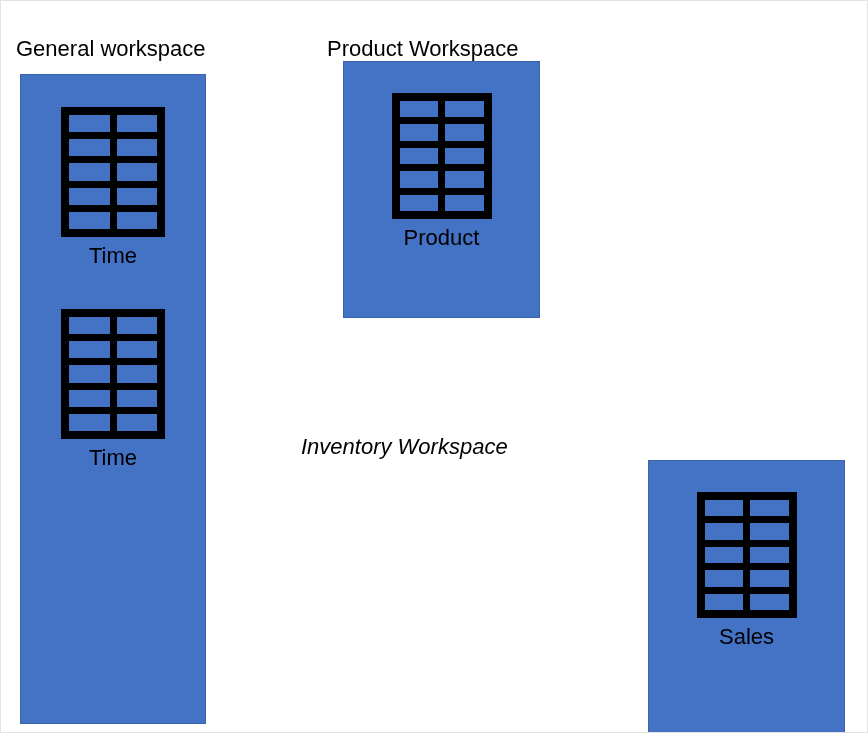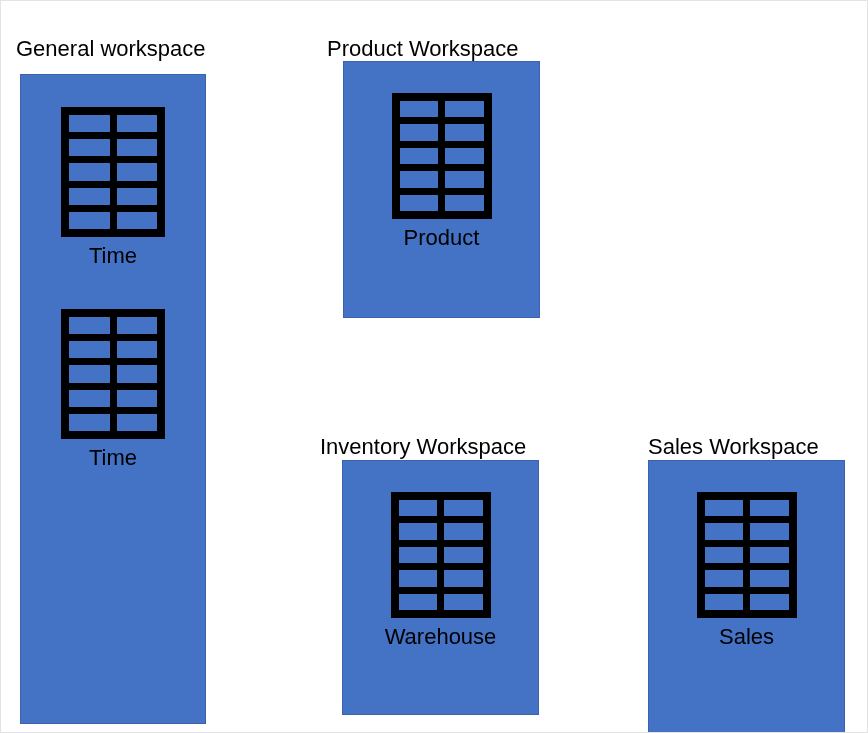--- a/index.html
+++ b/index.html
@@ -130,42 +130,23 @@
           <div class="cell"></div>
         <div class="cell"></div>
           <div class="cell"></div>
         <div class="cell"></div>
           <div class="cell"></div>
       </div>
       <div class="entity-label">Product</div>
     </div>
   </div>
 
-  <div class="ws-title" style="left:319px; top:408px;">Inventory Workspace</div>
+  <div class="ws-title" style="left:300px; top:408px;font-style:italic;">Inventory Workspace</div>
 
-  <div class="ws-box" style="left:341px; top:459px; width:197px; height:255px;">
 
-    <div class="entity" style="top:31px;">
-      <div class="table-icon icon-md">
-        <div class="cell"></div>
-          <div class="cell"></div>
-        <div class="cell"></div>
-          <div class="cell"></div>
-        <div class="cell"></div>
-          <div class="cell"></div>
-        <div class="cell"></div>
-          <div class="cell"></div>
-        <div class="cell"></div>
-          <div class="cell"></div>
-      </div>
-      <div class="entity-label">Warehouse</div>
-    </div>
-  </div>
-
-  <div class="ws-title" style="left:647px; top:408px;">Sales Workspace</div>
 
   <div class="ws-box" style="left:647px; top:459px; width:197px; height:328px;">
 
     <div class="entity" style="top:31px;">
       <div class="table-icon icon-md">
         <div class="cell"></div>
           <div class="cell"></div>
         <div class="cell"></div>
           <div class="cell"></div>
         <div class="cell"></div>

